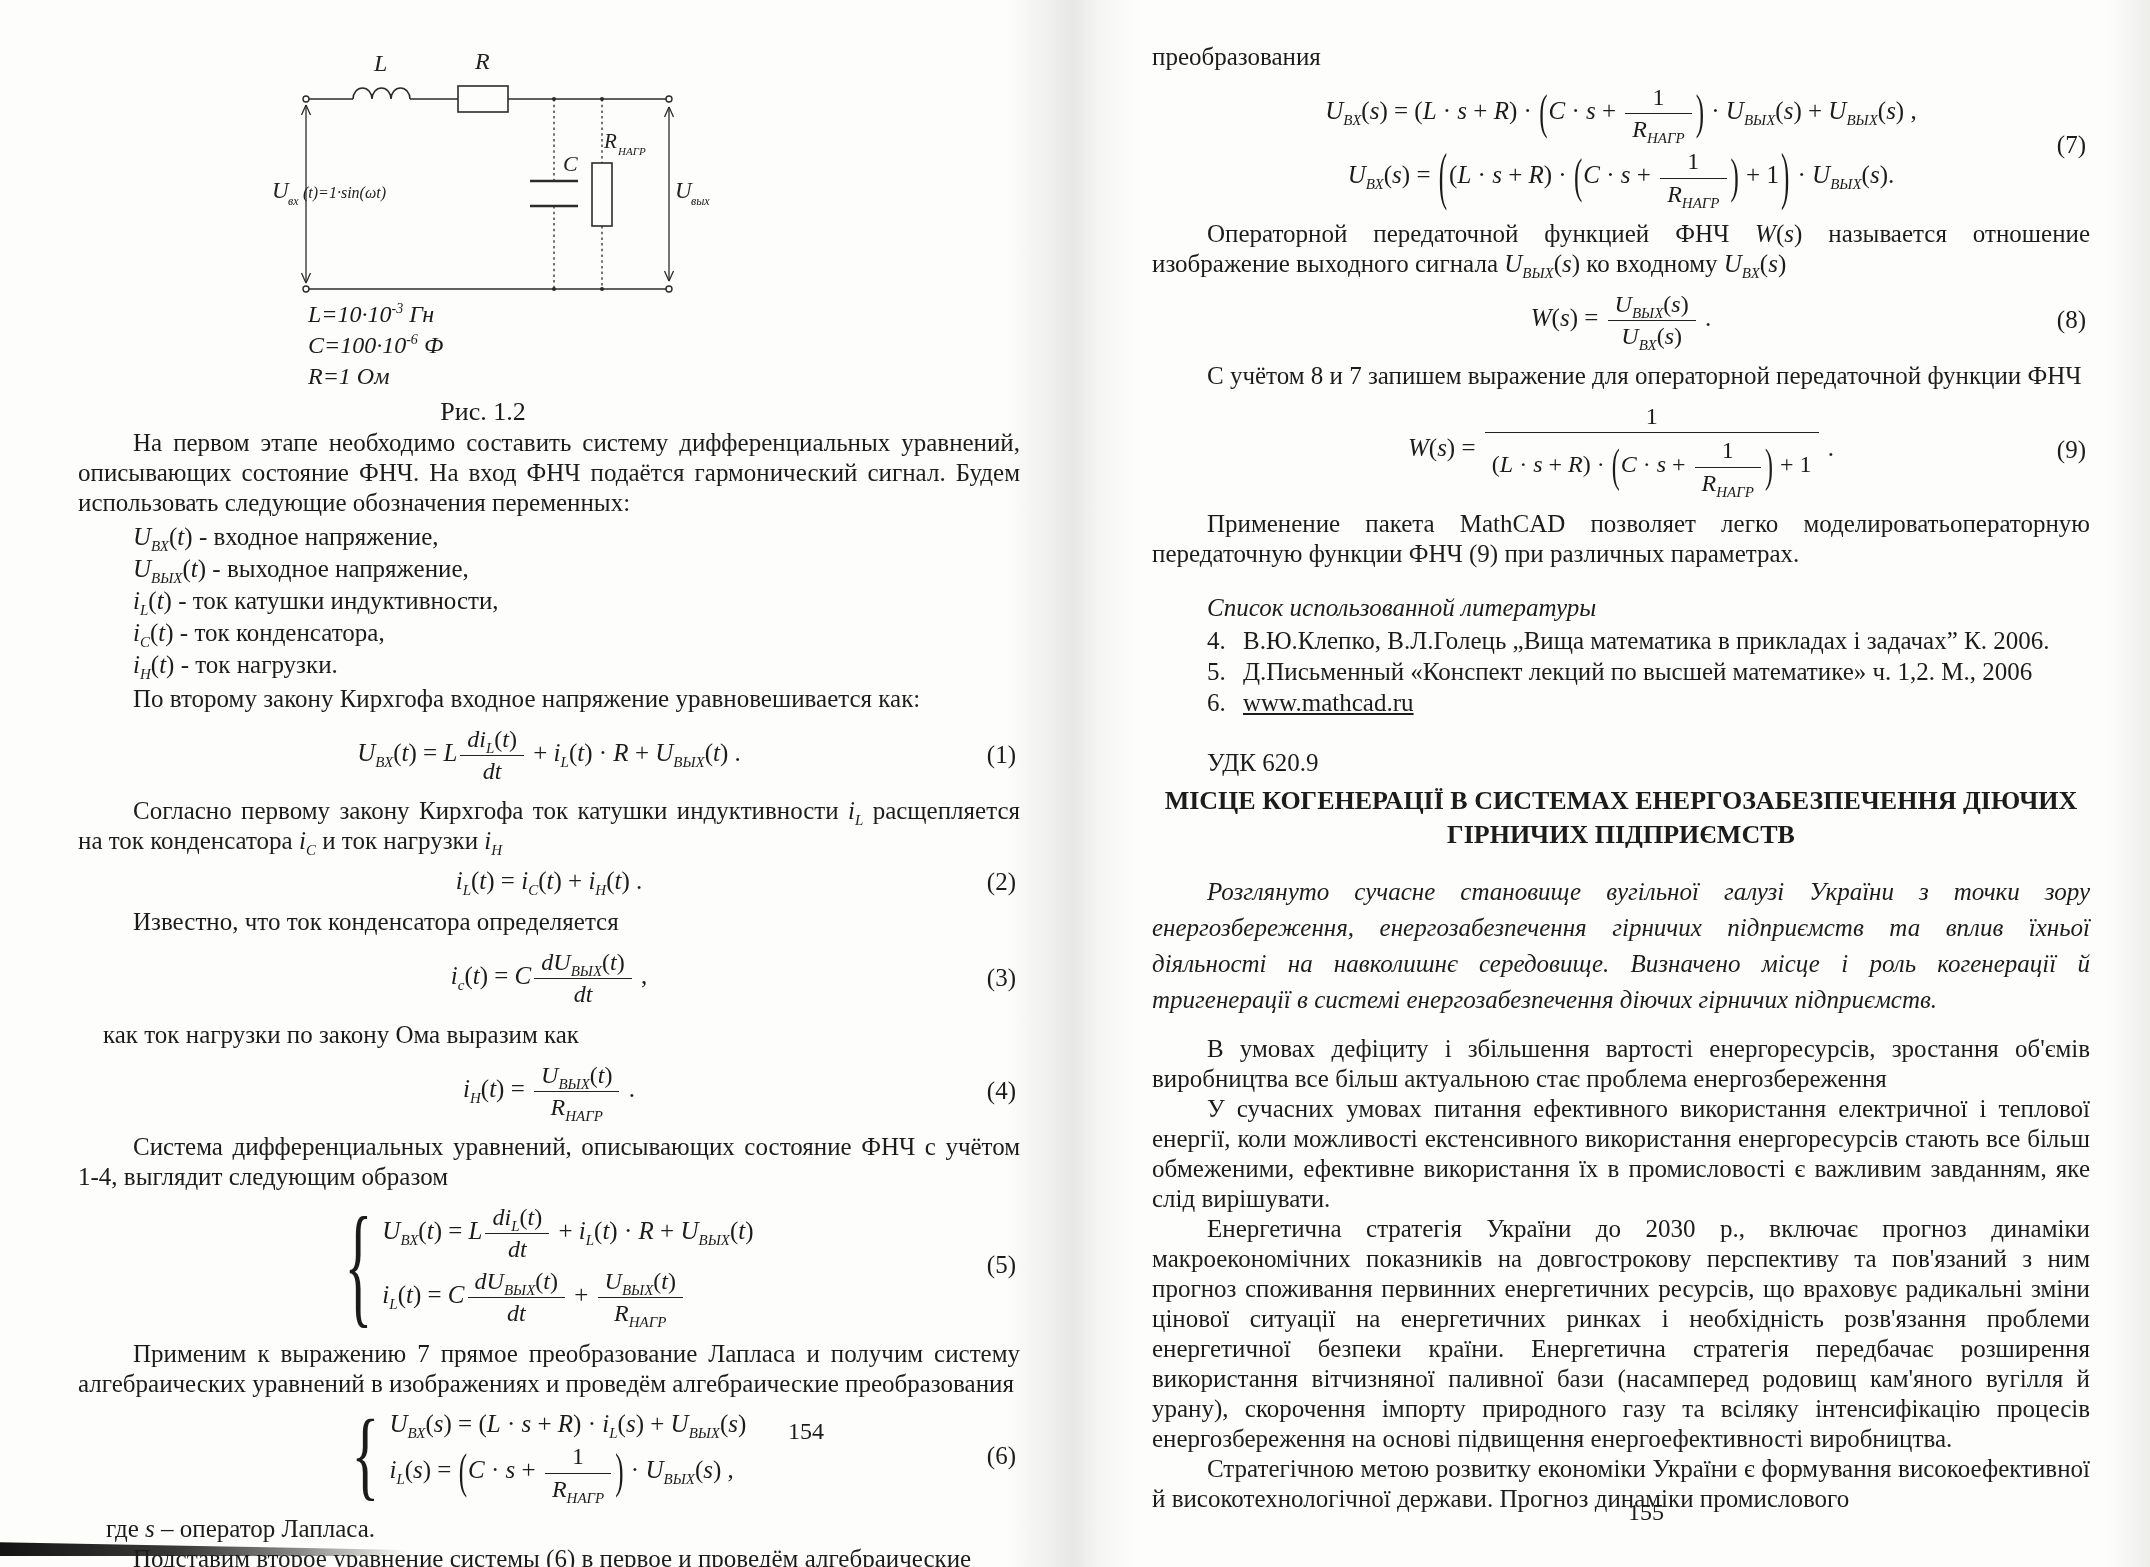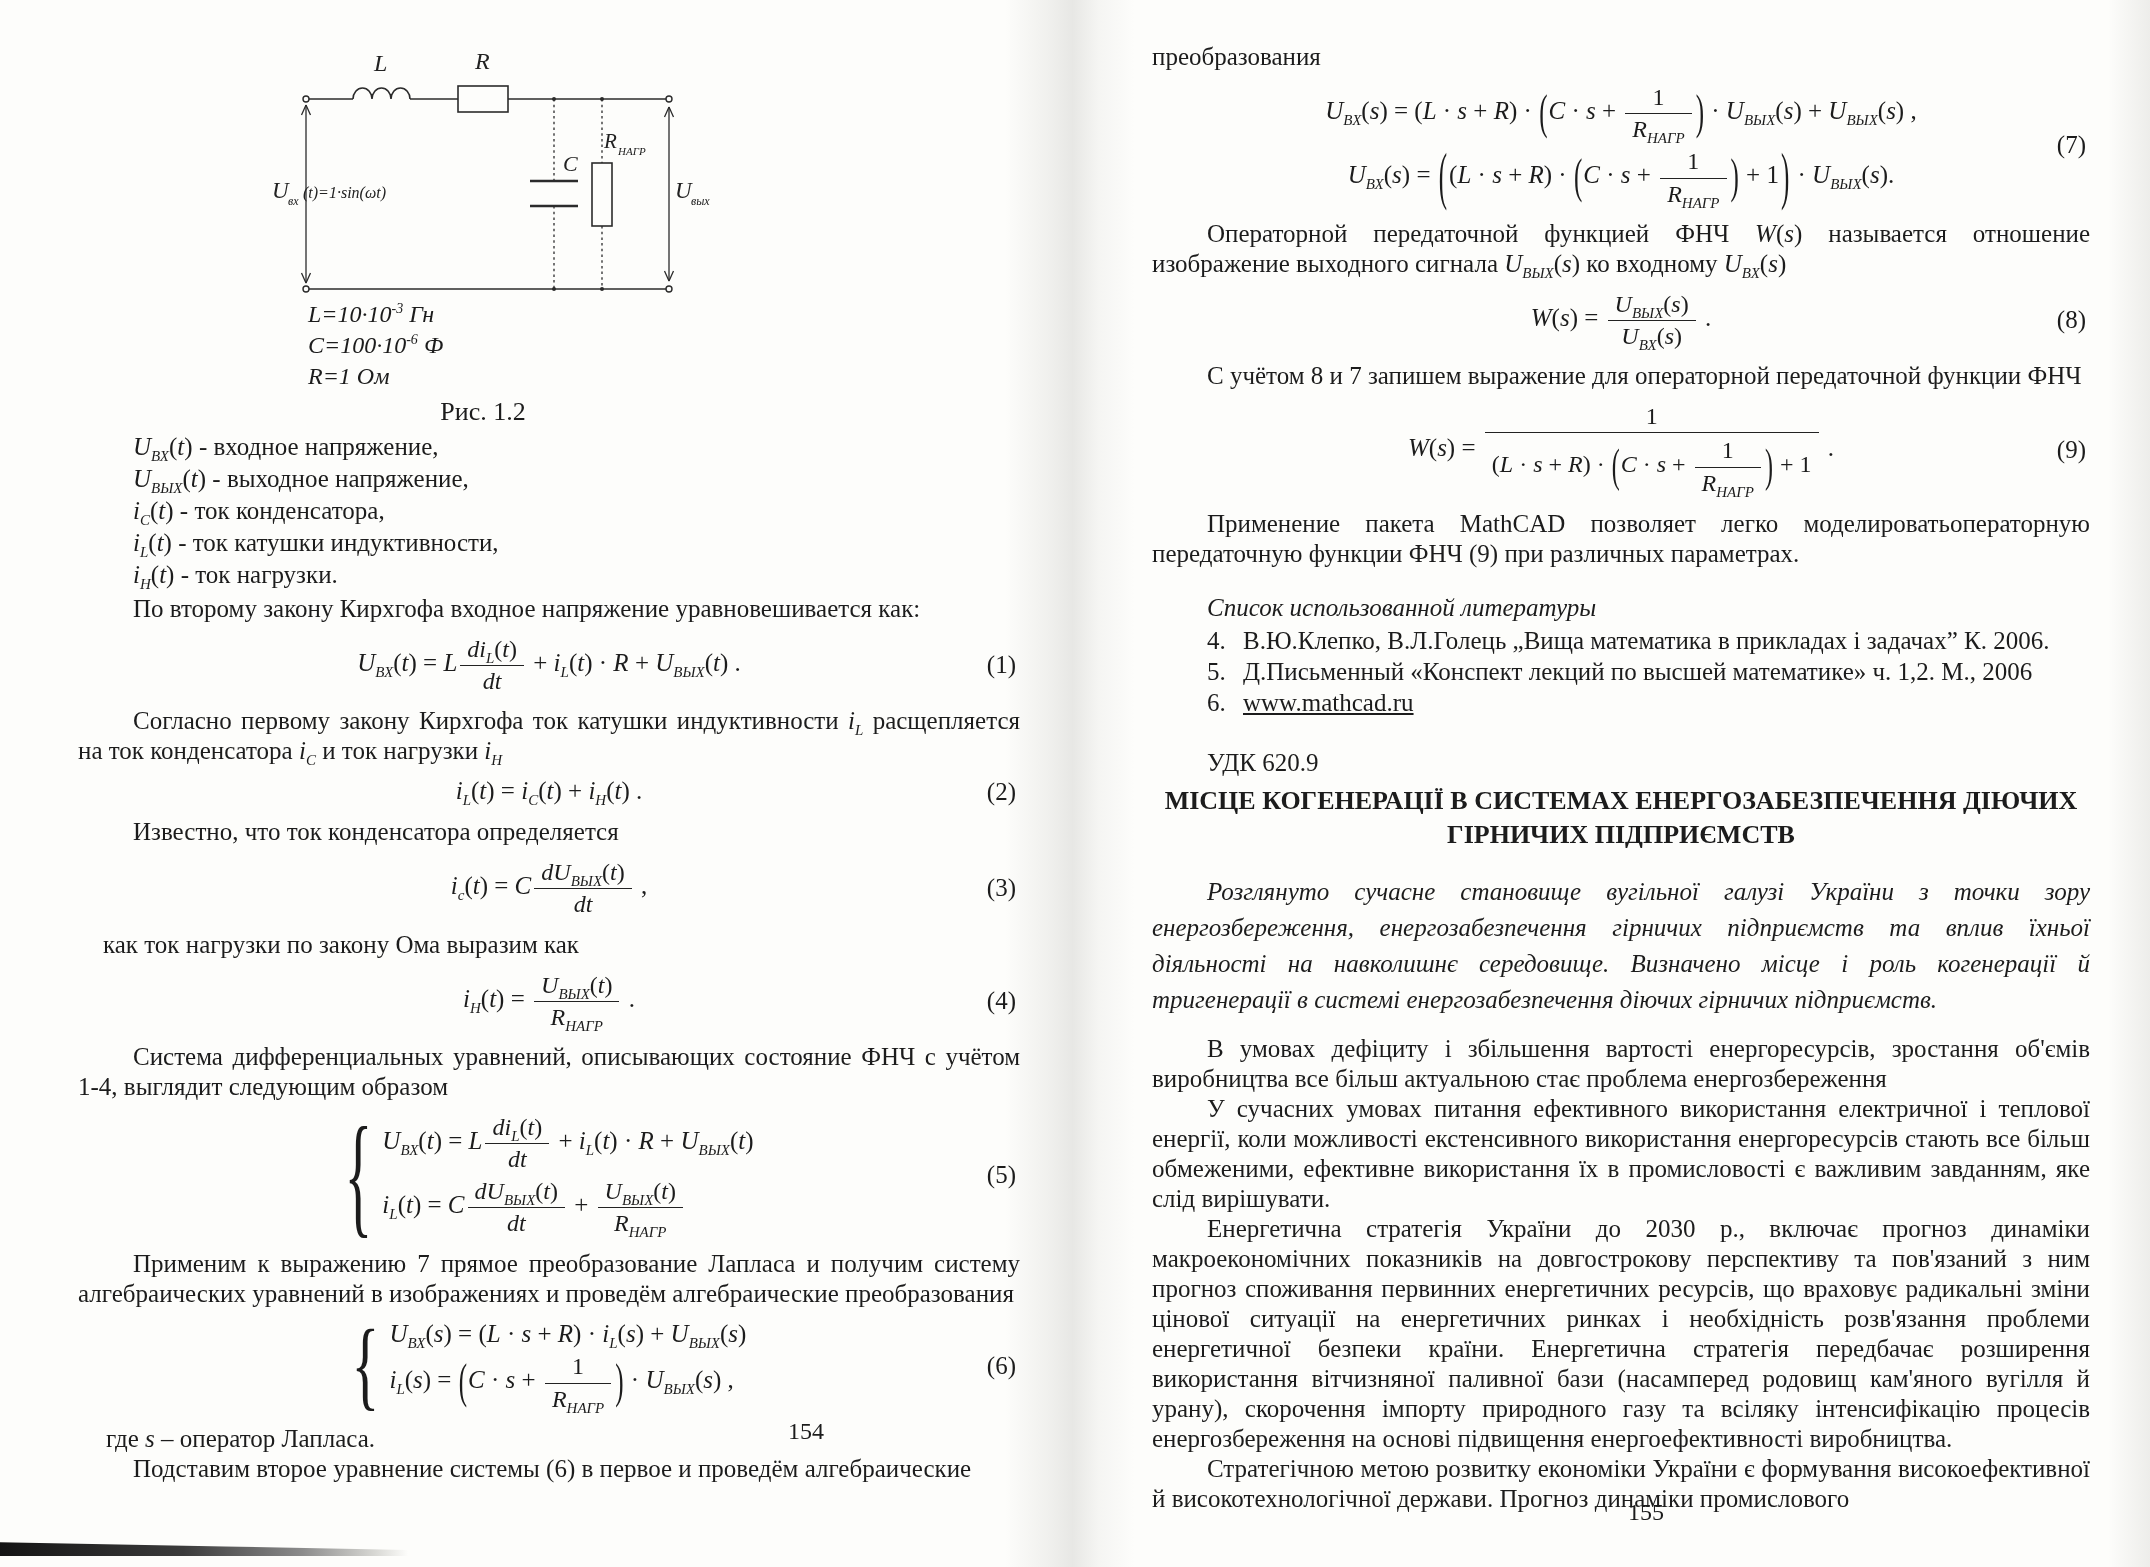--- a/index.html
+++ b/index.html
@@ -126,25 +126,26 @@
     </svg>
     <div class="fig-values">
         <div class="valline"><span>L=10·10</span><sup class="sp">-3</sup><span> Гн</span></div>
         <div class="valline"><span>C=100·10</span><sup class="sp">-6</sup><span> Ф</span></div>
         <div class="valline"><span>R=1 Ом</span></div>
       </div>
     <div class="fig-caption">Рис. 1.2</div>
   </div>
 
   <div class="col-left">
+    <p class="jpara">На первом этапе необходимо составить систему дифференциальных уравнений, описывающих состояние ФНЧ. На вход ФНЧ подаётся гармонический сигнал. Будем использовать следующие обозначения переменных:</p>
     <div class="varlist">
         <div class="varline"><span class="vsym"><span class="it">U</span><sub class="sb">ВХ</sub><span class="ut">(</span><span class="it">t</span><span class="ut">)</span></span><span class="vdesc"> - входное напряжение,</span></div>
         <div class="varline"><span class="vsym"><span class="it">U</span><sub class="sb">ВЫХ</sub><span class="ut">(</span><span class="it">t</span><span class="ut">)</span></span><span class="vdesc"> - выходное напряжение,</span></div>
+        <div class="varline"><span class="vsym"><span class="it">i</span><sub class="sb">L</sub><span class="ut">(</span><span class="it">t</span><span class="ut">)</span></span><span class="vdesc"> - ток катушки индуктивности,</span></div>
         <div class="varline"><span class="vsym"><span class="it">i</span><sub class="sb">C</sub><span class="ut">(</span><span class="it">t</span><span class="ut">)</span></span><span class="vdesc"> - ток конденсатора,</span></div>
-        <div class="varline"><span class="vsym"><span class="it">i</span><sub class="sb">L</sub><span class="ut">(</span><span class="it">t</span><span class="ut">)</span></span><span class="vdesc"> - ток катушки индуктивности,</span></div>
         <div class="varline"><span class="vsym"><span class="it">i</span><sub class="sb">Н</sub><span class="ut">(</span><span class="it">t</span><span class="ut">)</span></span><span class="vdesc"> - ток нагрузки.</span></div>
       </div>
     <p class="jpara">По второму закону Кирхгофа входное напряжение уравновешивается как:</p>
 
     <div class="eq">
       <div class="eqrows"><div class="eqrow"><span class="it">U</span><sub class="sb">ВХ</sub><span class="ut">(</span><span class="it">t</span><span class="ut">) = </span><span class="it">L</span><span class="frac"><span class="num"><span class="it">di</span><sub class="sb">L</sub><span class="ut">(</span><span class="it">t</span><span class="ut">)</span></span><span class="den"><span class="it">dt</span></span></span><span class="ut"> + </span><span class="it">i</span><sub class="sb">L</sub><span class="ut">(</span><span class="it">t</span><span class="ut">) · </span><span class="it">R</span><span class="ut"> + </span><span class="it">U</span><sub class="sb">ВЫХ</sub><span class="ut">(</span><span class="it">t</span><span class="ut">) .</span></div></div>
       <span class="eq-num">(1)</span>
     </div>
 
     <p class="jpara"><span class="rt">Согласно первому закону Кирхгофа ток катушки индуктивности </span><span class="it">i</span><sub class="sb">L</sub><span class="rt"> расщепляется на ток конденсатора </span><span class="it">i</span><sub class="sb">C</sub><span class="rt"> и ток нагрузки </span><span class="it">i</span><sub class="sb">Н</sub></p>

